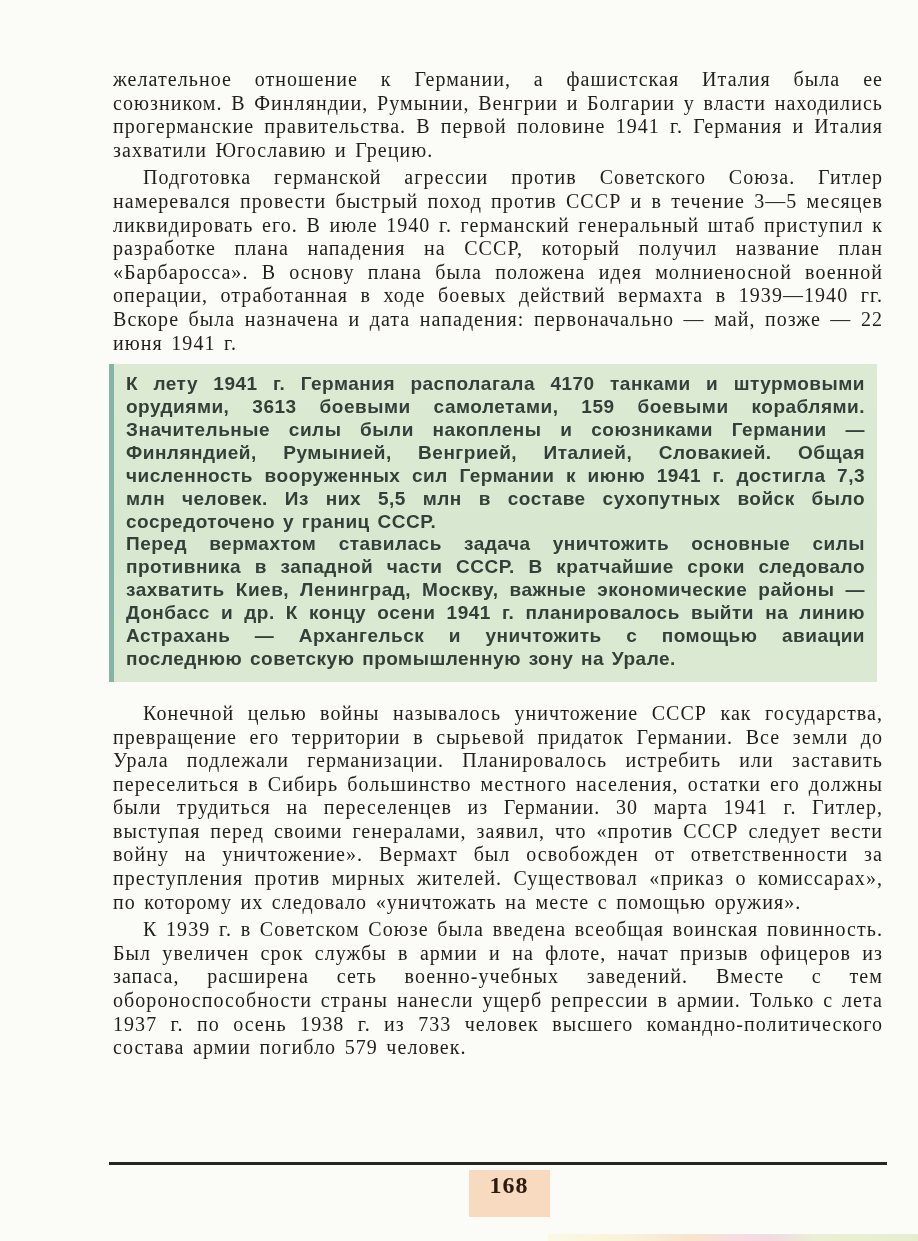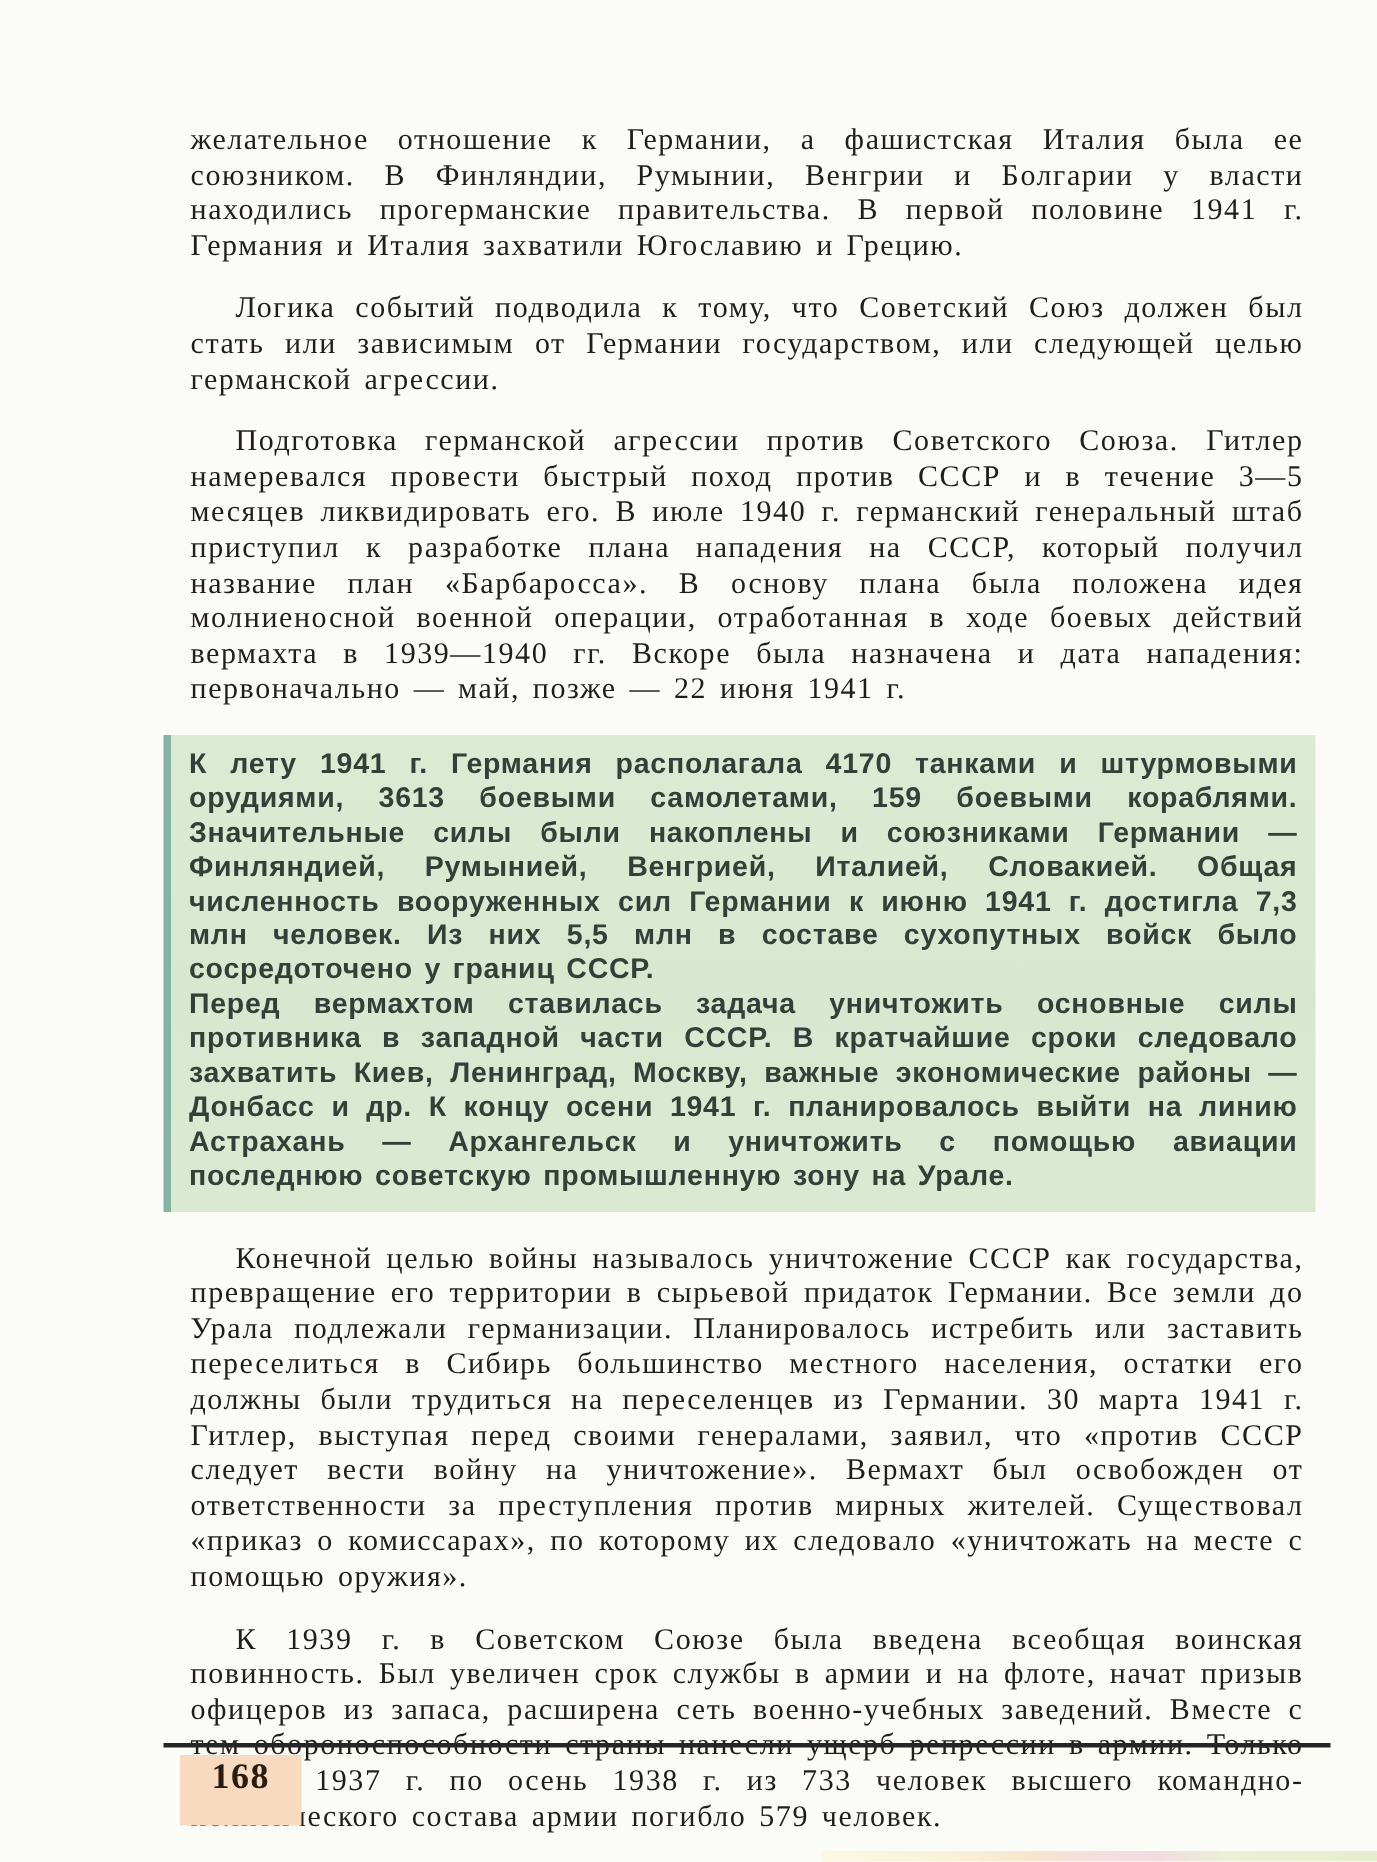--- a/index.html
+++ b/index.html
@@ -10,21 +10,21 @@
     overflow: hidden;
     font-family: "Liberation Serif", "DejaVu Serif", serif;
     color: #211e19;
   }
   .text-column {
     position: absolute;
     left: 109px; top: 64px;
     width: 778px;
   }
   p.body-par {
-    margin: 18px;
+    margin: 4px;
     font-size: 20px;
     line-height: 23.6px;
     text-align: justify;
     letter-spacing: 1.05px;
     word-spacing: 2.5px;
   }
   p.indent { text-indent: 30px; }
   .b { font-weight: normal; }
   .infobox {
     margin: 9px 0 20px 0;
@@ -48,20 +48,21 @@
   .footer-rule {
     position: absolute;
     left: 109px; top: 1162px;
     width: 778px; height: 2.5px;
     background: #262626;
   }
   .page-number-wrap {
     position: absolute;
     left: 109px; top: 1170px;
     width: 778px;
+    text-align: center;
   }
   .page-number {
     display: inline-block;
     transform: translateX(11px);
     background: #f7dabf;
     padding: 2px 21px 18px 21px;
     font-size: 24px;
     font-weight: bold;
     letter-spacing: 1px;
     color: #2a1c10;
@@ -76,21 +77,20 @@
     opacity: 0.9;
   }
 </style>
 </head>
 <body>
 
 <main class="text-column">
 
   <p class="body-par"><span>желательное отношение к Германии, а фашистская Италия была ее союзником. В Финляндии, Румынии, Венгрии и Болгарии у власти находились прогерманские правительства. В первой половине 1941 г. Германия и Италия захватили Югославию и Грецию.</span></p>
 
-  <p class="body-par indent"><span>Логика событий подводила к тому, что Советский Союз должен был стать или зависимым от Германии государством, или следующей целью германской агрессии.</span></p>
 
   <p class="body-par indent"><span class="b">Подготовка германской агрессии против Советского Союза.</span><span> Гитлер намеревался провести быстрый поход против СССР и в течение 3—5 месяцев ликвидировать его. В июле 1940 г. германский генеральный штаб приступил к разработке плана нападения на СССР, который получил название </span><span class="b">план «Барбаросса»</span><span>. В основу плана была положена идея </span><span class="b">молниеносной военной операции</span><span>, отработанная в ходе боевых действий вермахта в 1939—1940 гг. Вскоре была назначена и дата нападения: первоначально — май, позже — 22 июня 1941 г.</span></p>
 
   <aside class="infobox">
     <p>К лету 1941 г. Германия располагала 4170 танками и штурмовыми орудиями, 3613 боевыми самолетами, 159 боевыми кораблями. Значительные силы были накоплены и союзниками Германии — Финляндией, Румынией, Венгрией, Италией, Словакией. Общая численность вооруженных сил Германии к июню 1941 г. достигла 7,3 млн человек. Из них 5,5 млн в составе сухопутных войск было сосредоточено у границ СССР.</p>
     <p>Перед вермахтом ставилась задача уничтожить основные силы противника в западной части СССР. В кратчайшие сроки следовало захватить Киев, Ленинград, Москву, важные экономические районы — Донбасс и др. К концу осени 1941 г. планировалось выйти на линию Астрахань — Архангельск и уничтожить с помощью авиации последнюю советскую промышленную зону на Урале.</p>
   </aside>
 
   <p class="body-par indent"><span>Конечной целью войны называлось </span><span class="b">уничтожение СССР как государства</span><span>, превращение его территории в сырьевой придаток Германии. Все земли до Урала подлежали германизации. Планировалось истребить или заставить переселиться в Сибирь большинство местного населения, остатки его должны были трудиться на переселенцев из Германии. 30 марта 1941 г. Гитлер, выступая перед своими генералами, заявил, что «против СССР следует вести войну на уничтожение». Вермахт был освобожден от ответственности за преступления против мирных жителей. Существовал «приказ о комиссарах», по которому их следовало «уничтожать на месте с помощью оружия».</span></p>
 

